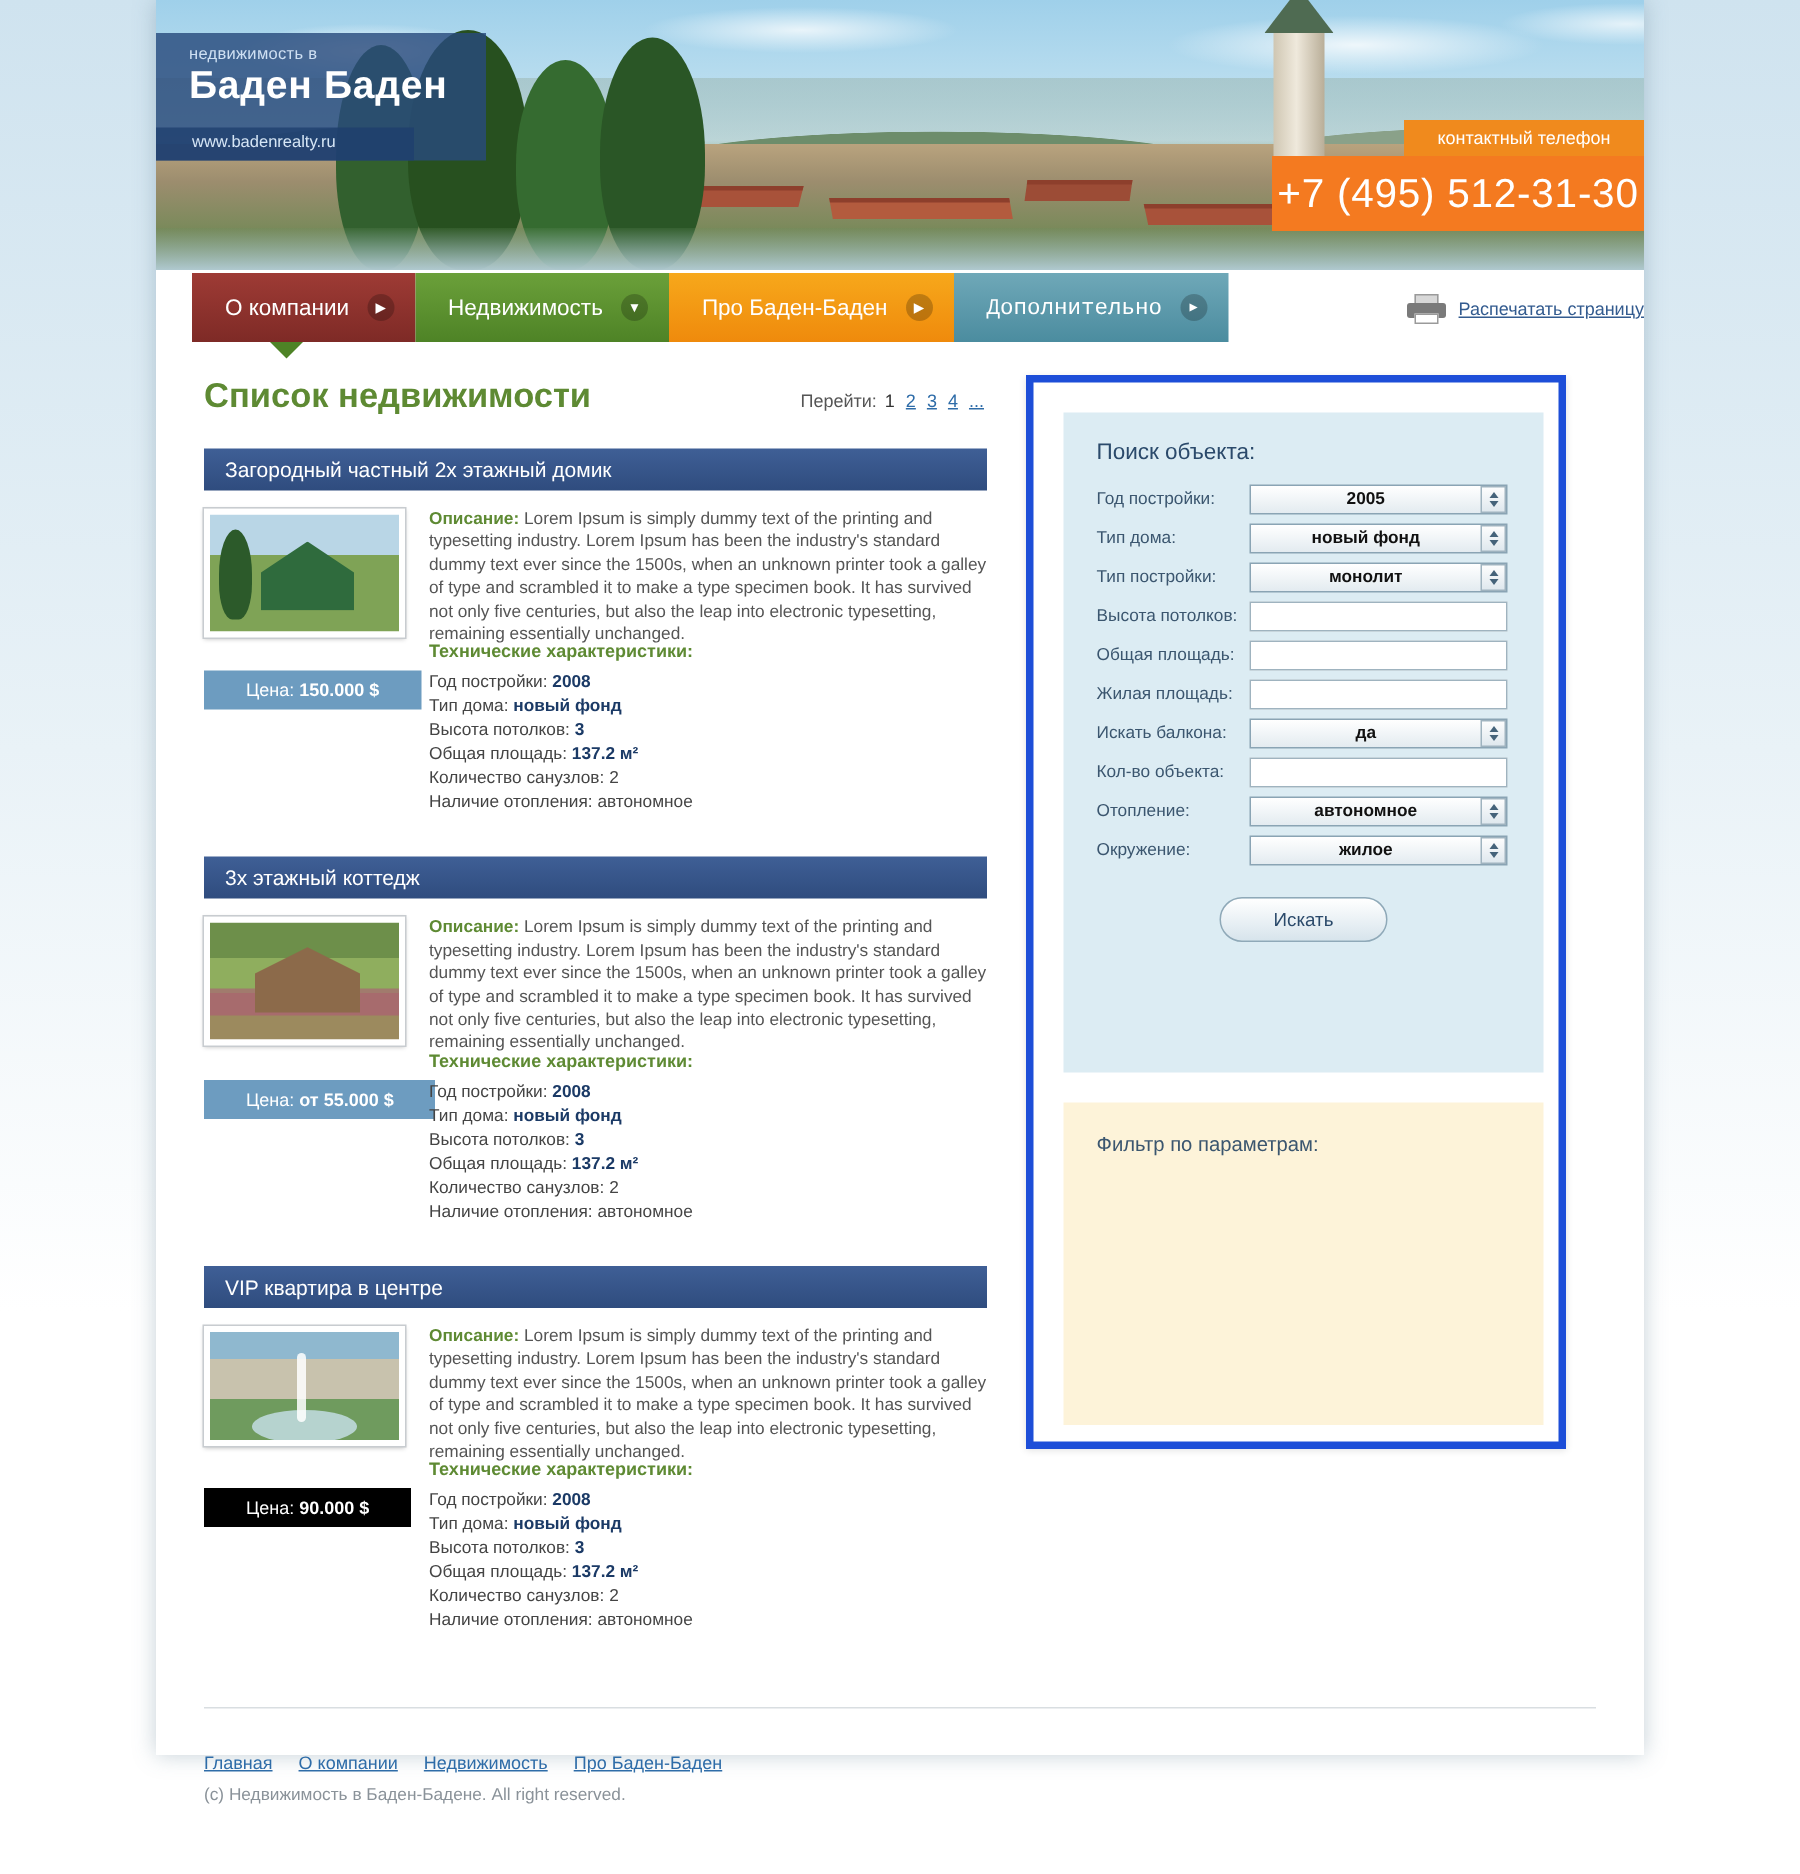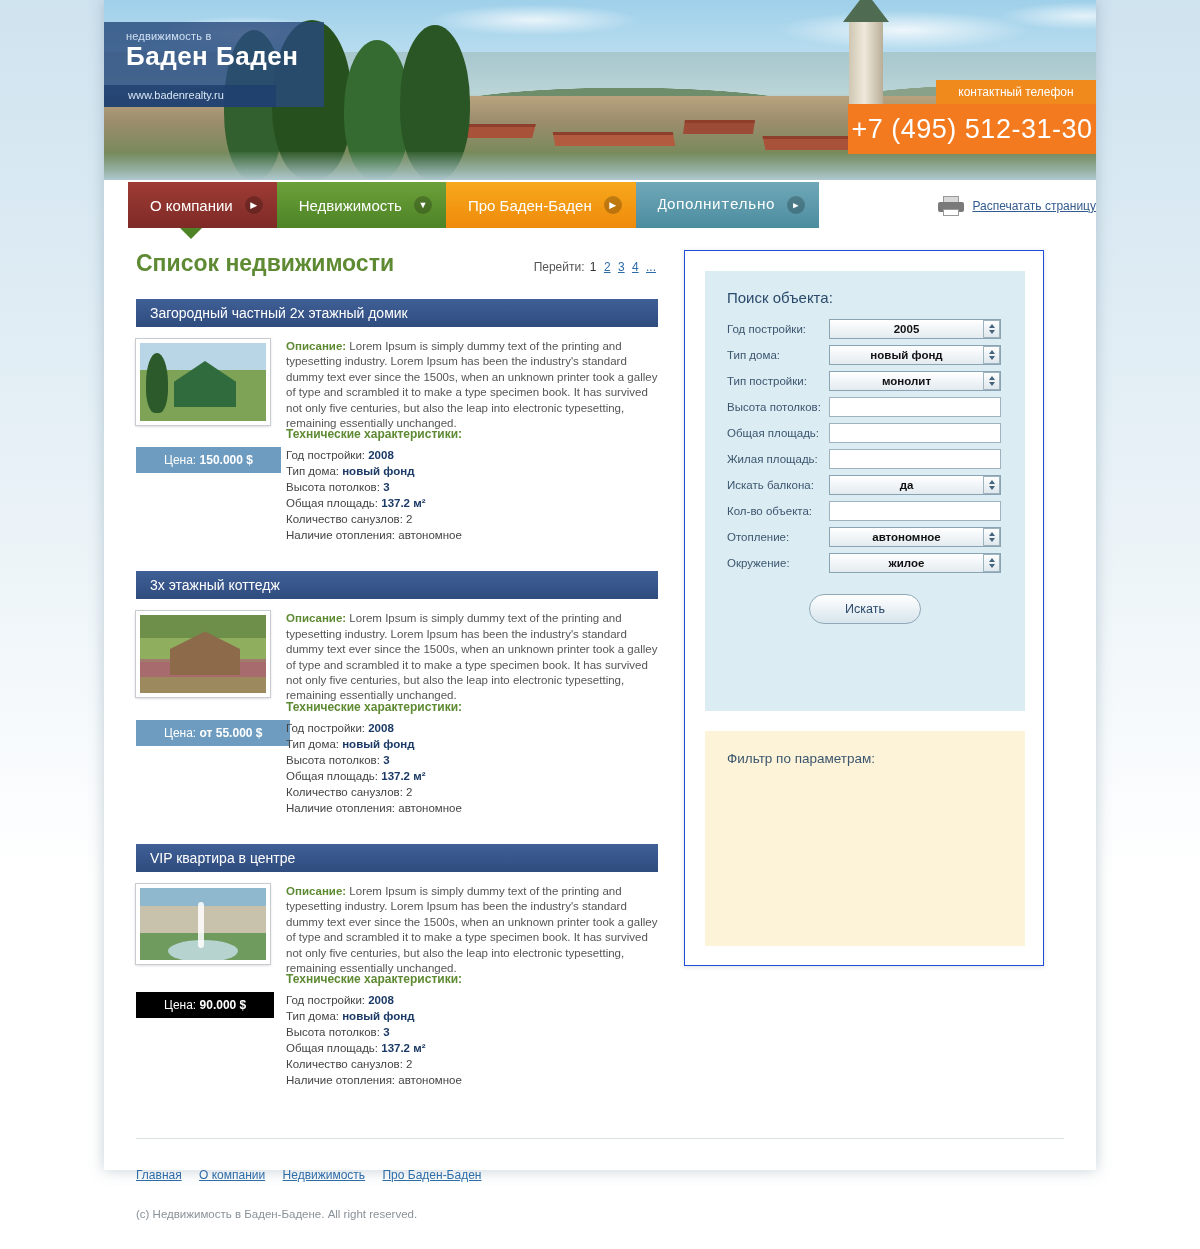--- a/index.html
+++ b/index.html
@@ -185,21 +185,21 @@
   .price b { font-weight:bold; }
 
   .specs { margin-left:150px; margin-top:-46px; }
   .specs-title { color:#5e8a33; font-weight:bold; font-size:12px; margin-bottom:6px;}
   .spec-row { font-size:11.5px; color:#444; line-height:16px; }
   .spec-row b { color:#1b3a66; }
 
   
   .sidebar {
     position:absolute; left:684px; top:250px; width:360px; height:716px;
-    background:#fff; border:1px solid #1d4ed8; box-shadow:0 1px 5px rgba(0,0,0,.12);
+    background:#fff; border:5px solid #1d4ed8; box-shadow:0 1px 5px rgba(0,0,0,.12);
   }
   .search-box {
     position:absolute; left:20px; top:20px; width:320px; height:440px;
     background:#dcecf3;
   }
   .search-title { font-size:15px; color:#2b4a6b; padding:18px 0 10px 22px; }
   .frow { display:flex; align-items:center; padding:3px 0 3px 22px; }
   .flabel { width:102px; font-size:11.5px; color:#3b566f; }
   .fctrl { position:relative; width:172px; height:20px; }
   .finput {
@@ -232,21 +232,21 @@
     background:#fdf3d9;
   }
   .filter-title { font-size:13.5px; color:#3b566f; padding:20px 0 0 22px; }
 
   
   .footer-sep {
     position:absolute; left:136px; top:1138px; width:928px; height:1; border-top:1px solid #d9dee1;
   }
   .footer { position:absolute; left:136px; top:1168px; }
   .footer-links a { color:#2e6ca8; font-size:12px; text-decoration:underline; margin-right:14px; }
-  .copyright { margin-top:26px; font-size:11.5px; color:#8a9299; }
+  .copyright { margin-top:9px; font-size:11.5px; color:#8a9299; }
 </style>
 </head>
 <body>
 
 <div class="page">
 
   <div class="card"></div>
 
   <div class="hero">
     <div class="hero-sky"></div>

